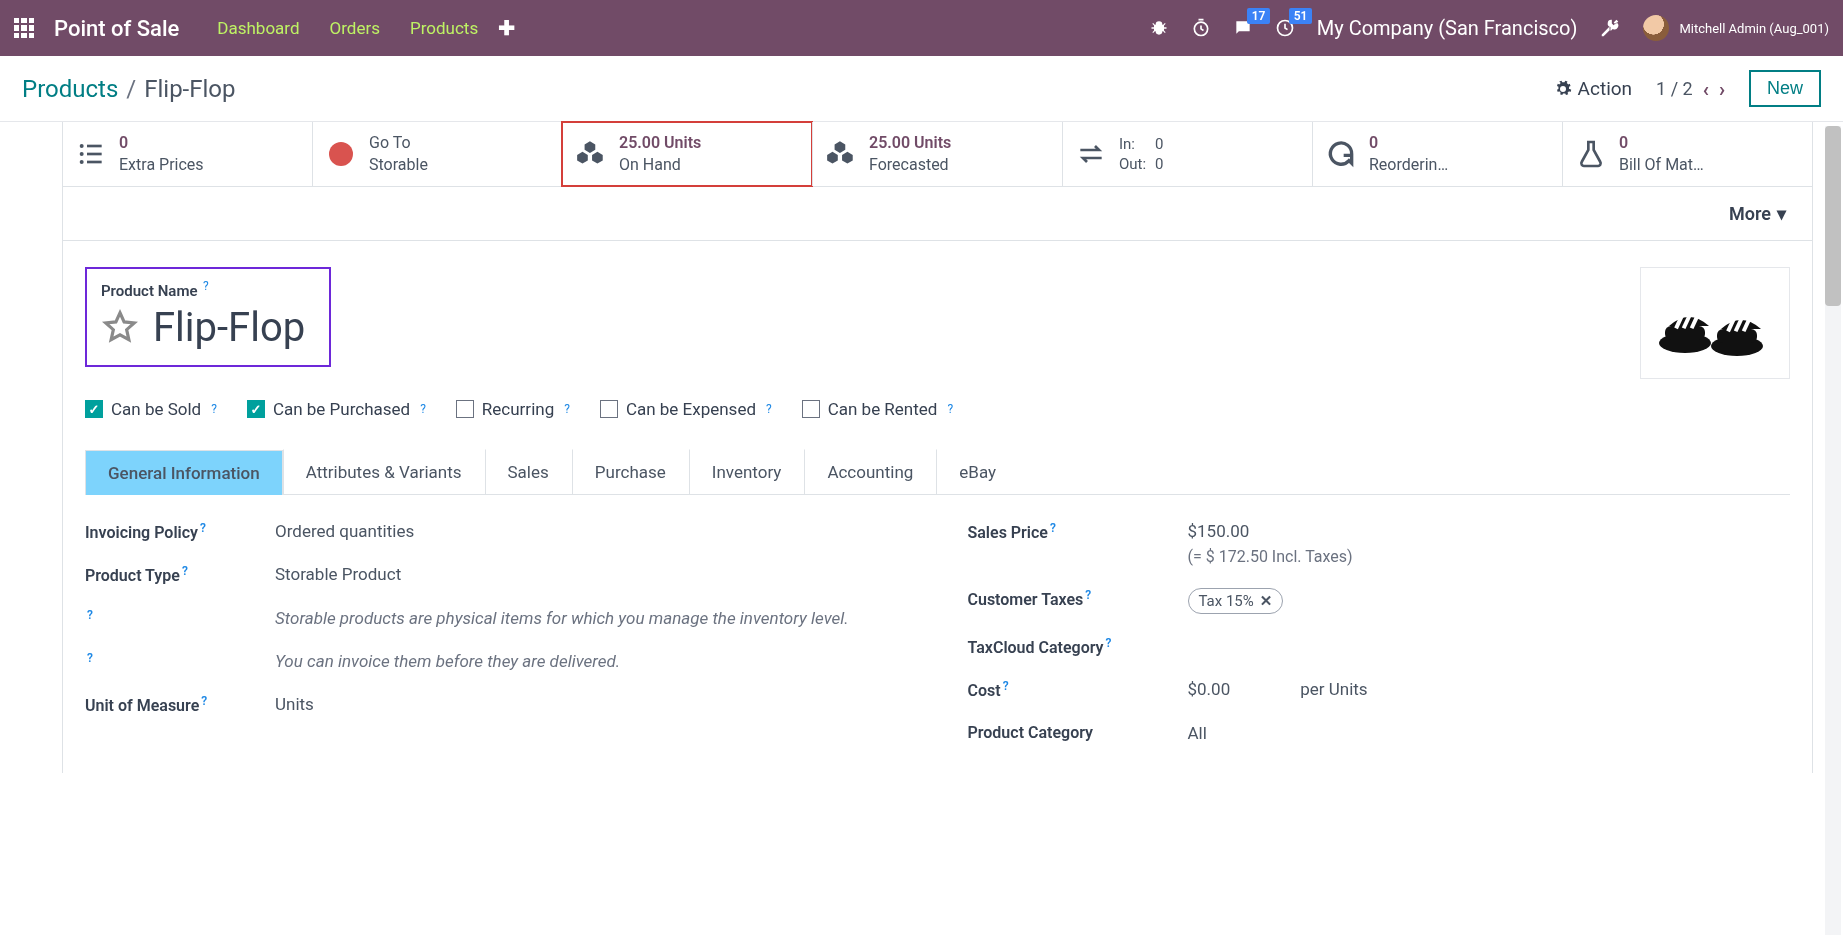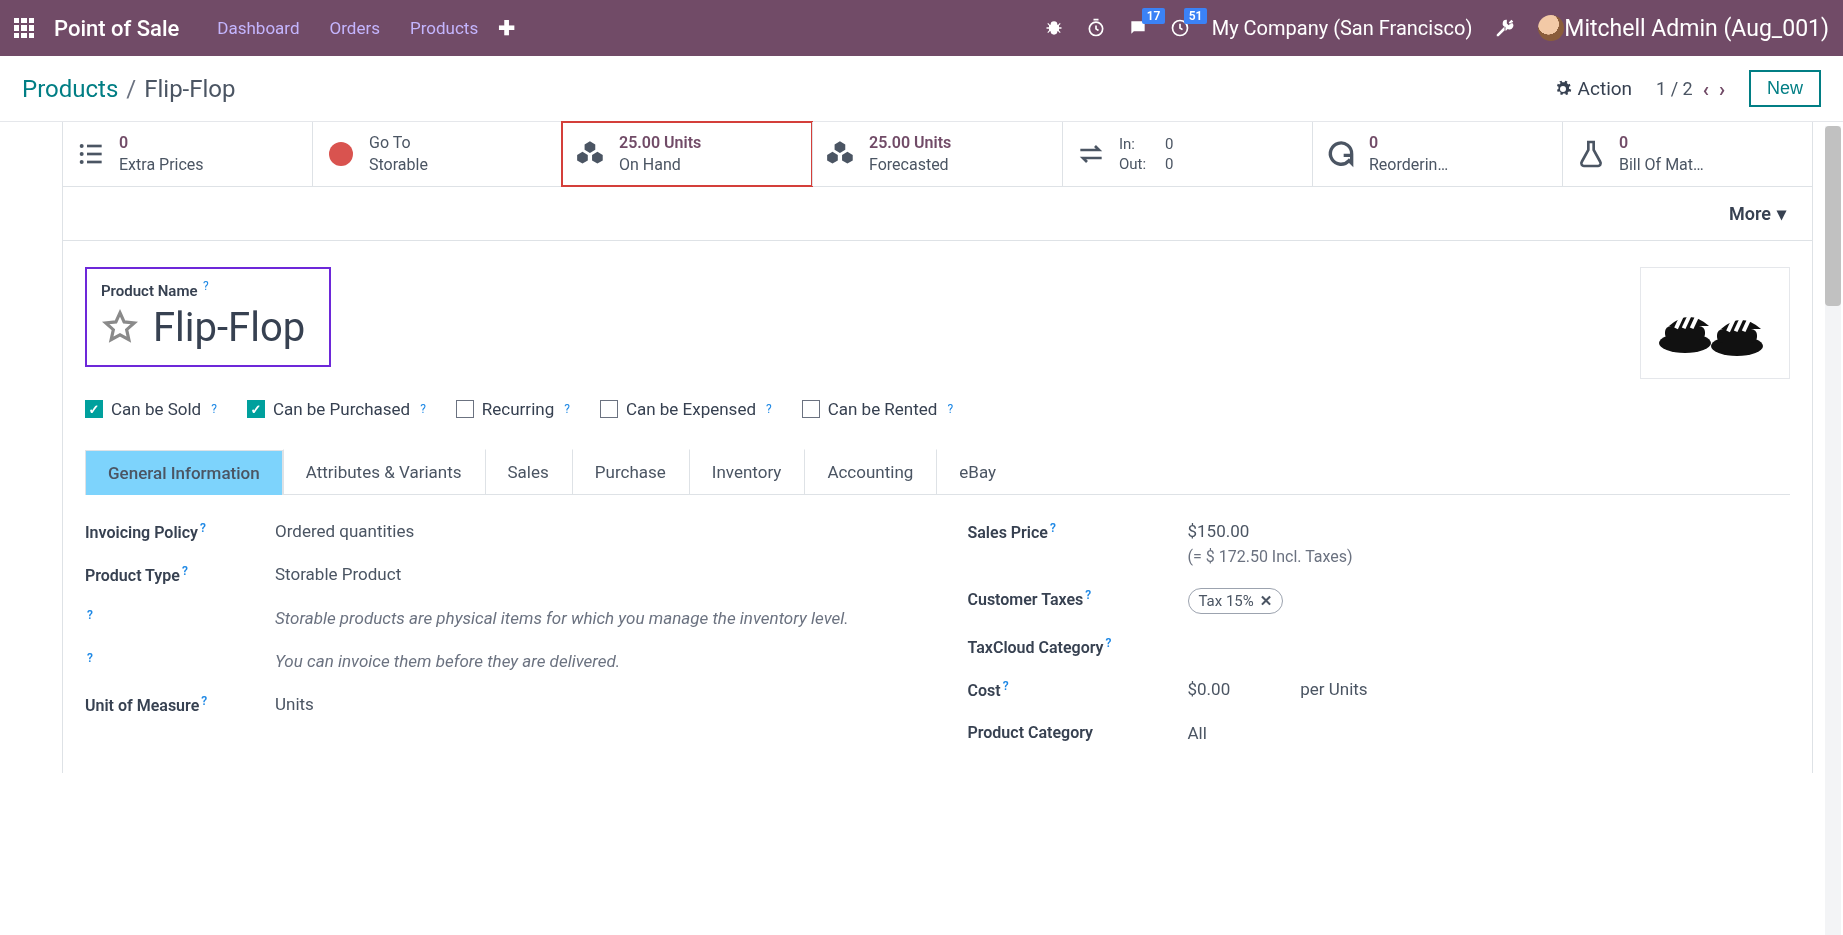--- a/index.html
+++ b/index.html
@@ -4,50 +4,50 @@
 <style>
 * { box-sizing: border-box; margin: 0; padding: 0; }
 body { font-family: -apple-system, BlinkMacSystemFont, "Segoe UI", Roboto, sans-serif; color: #374151; background: #fff; font-size: 14px; }
 
 
 .navbar { background: #714B67; color: #fff; height: 56px; display: flex; align-items: center; padding: 0 14px; gap: 20px; }
 .navbar .apps-icon { width: 20px; height: 20px; cursor: pointer; display: grid; grid-template-columns: repeat(3,1fr); gap: 2px; }
 .navbar .apps-icon span { background:#fff; width:100%; height:100%; }
 .navbar .brand { font-size: 22px; font-weight: 500; color:#fff; }
 .navbar .navlinks { display:flex; gap: 30px; margin-left: 18px; font-size:17px; }
-.navbar .navlinks a { color:#c4b5fd; text-decoration:none; cursor:pointer; }
+.navbar .navlinks a { color:#bef264; text-decoration:none; cursor:pointer; }
 .navbar .plus { font-size:20px; font-weight:600; cursor:pointer; }
 .navbar .spacer { flex:1; }
 .navbar .right { display:flex; align-items:center; gap:22px; }
 .navbar .icon-btn { color:#fff; cursor:pointer; position:relative; }
 .navbar .badge { position:absolute; top:-10px; left:14px; background:#3b82f6; color:#fff; font-size:12px; padding:1px 5px; border-radius:2px; font-weight:600;}
 .navbar .company { font-size:20px; }
 .navbar .avatar { width:26px; height:26px; border-radius:50%; background: radial-gradient(circle at 40% 35%, #f2c9a6 0 45%, #8a5d3b 46% 100%); display:inline-block; }
-.navbar .user { display:flex; align-items:center; font-size:23px; }
+.navbar .user { display:flex; align-items:center; gap:10px; font-size:13px; }
 
 
 .breadbar { display:flex; align-items:center; padding:14px 22px; border-bottom:1px solid #e5e7eb; }
 .breadbar .crumb-link { color:#017E84; font-size:24px; cursor:pointer; }
 .breadbar .crumb-sep { color:#6b7280; font-size:24px; padding:0 8px; }
 .breadbar .crumb-current { color:#4b5563; font-size:24px; }
 .breadbar .right-tools { margin-left:auto; display:flex; align-items:center; gap:24px; }
 .breadbar .action { color:#374151; font-size:19px; cursor:pointer; display:flex; align-items:center; gap:6px;}
 .breadbar .pager { color:#4b5563; font-size:18px; display:flex; align-items:center; gap:10px;}
 .breadbar .pager .chev { color:#714B67; font-size:20px; cursor:pointer; font-weight:700;}
 .breadbar .new-btn { border:2px solid #017E84; color:#017E84; padding:6px 16px; font-size:18px; background:#fff; cursor:pointer; }
 .statstrip { display:flex; border-bottom:1px solid #dee2e6; margin-left:62px; margin-right:30px; }
 .statbox { flex:1; border-left:1px solid #dee2e6; padding:8px 12px; display:flex; align-items:center; gap:12px; cursor:pointer; min-height:64px;}
 .statbox:last-child { border-right:1px solid #dee2e6; }
 .statbox .sicon { width:32px; height:32px; color:#4b5563; flex-shrink:0; }
 .statbox .sicon.red { color:#d9534f; }
 .statbox .stext { display:flex; flex-direction:column; font-size:16px; line-height:1.35; color:#4b5563; overflow:hidden;}
 .statbox .stext .top { color:#714B67; font-weight:600;}
 .statbox.highlighted { outline:2px solid #d43f3a; outline-offset:-1px; }
 .statbox.inout .stext { font-size:15px; }
-.statbox.inout .row { display:flex; gap:10px; }
+.statbox.inout .row { display:flex; }
 .statbox.inout .row .lbl{ min-width:36px;}
 .statbox .ellipsis { white-space:nowrap; overflow:hidden; text-overflow:ellipsis; max-width:120px;}
 
 
 .more-row { margin-left:62px; margin-right:30px; border-left:1px solid #dee2e6;border-right:1px solid #dee2e6; border-bottom:1px solid #dee2e6; display:flex; justify-content:flex-end; padding:16px 26px; }
 .more-btn { font-size:18px; font-weight:600; color:#374151; cursor:pointer; display:flex; align-items:center; gap:6px;}
 
 
 .form-area { margin-left:62px; margin-right:30px; border-left:1px solid #dee2e6; border-right:1px solid #dee2e6; padding:26px 22px 30px 22px; }
 .name-row { display:flex; align-items:flex-start; gap:30px; }

